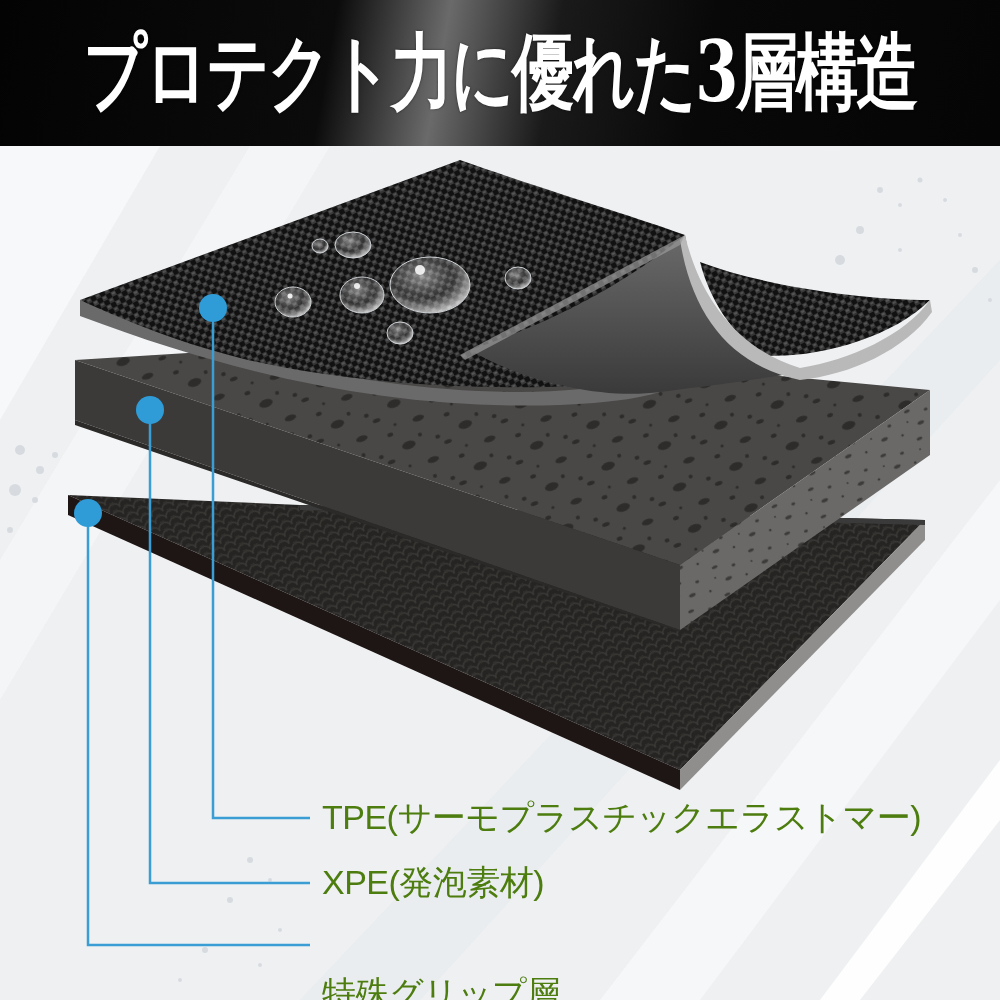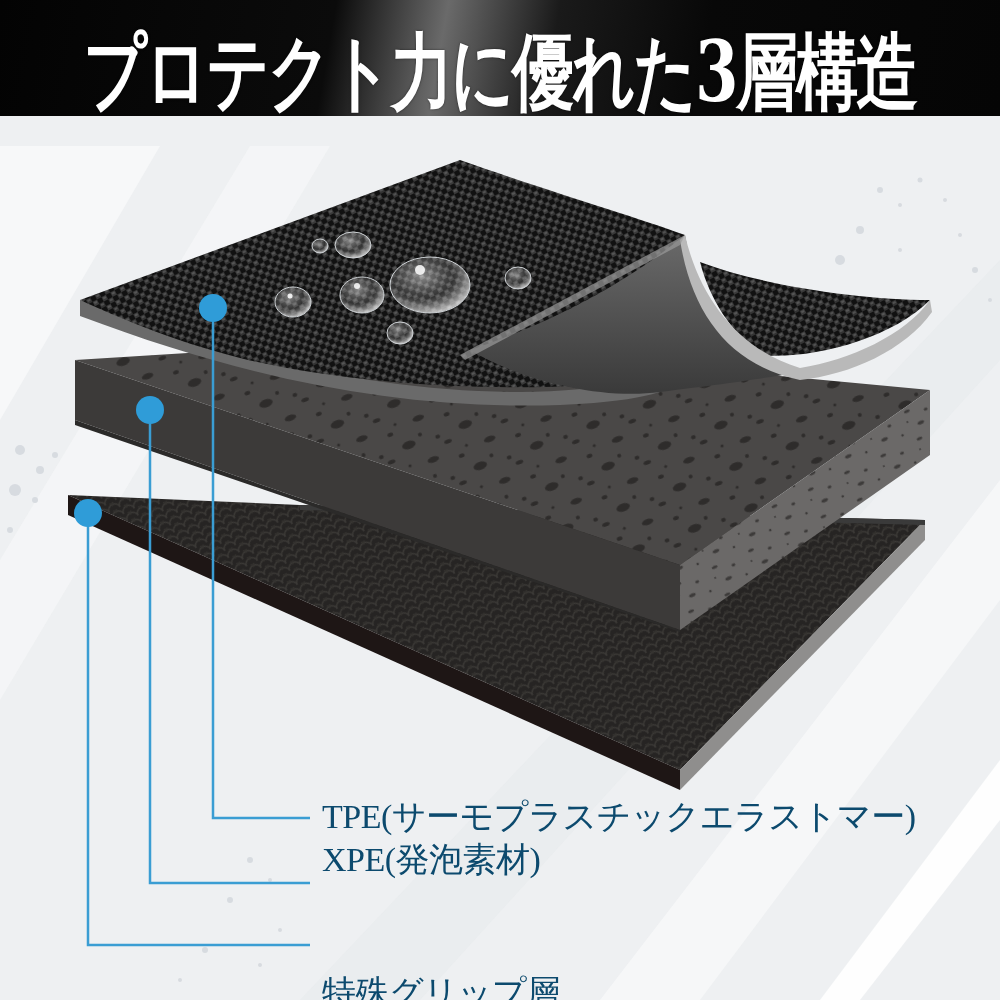--- a/index.html
+++ b/index.html
@@ -1,24 +1,24 @@
 <!DOCTYPE html>
 <html><head>
 <meta charset="utf-8">
 <style>
   html, body { margin:0; padding:0; }
   body { width:1000px; height:1000px; overflow:hidden; position:relative; background:#eef0f2; font-family:"DejaVu Sans", "Liberation Sans", sans-serif; }
-  .header { position:absolute; left:0; top:0; width:1000px; height:116px;
+  .header { position:absolute; left:0; top:0; width:1000px; height:146px;
     background: linear-gradient(100deg, #030303 0%, #0b0b0b 33%, #6a6a6a 44%, #1a1a1a 55%, #080808 70%, #050505 100%); overflow:hidden; }
   .header-title { position:absolute; left:0; top:0; width:1000px; height:146px; display:flex; align-items:center; justify-content:center;
     color:#ffffff; font-family:"DejaVu Serif", "Liberation Serif", serif; font-weight:bold; font-size:62px; letter-spacing:-2px;
     transform: scaleY(1.35); transform-origin:center; text-shadow:0 0 2px rgba(0,0,0,0.6); }
   .stage { position:absolute; left:0; top:146px; width:1000px; height:854px; }
   svg.art { position:absolute; left:0; top:0; }
-  .label { position:absolute; left:322px; color:#0c4a6e; font-family:Liberation Serif, serif; font-size:34px; line-height:1; letter-spacing:-0.5px; white-space:nowrap; }
+  .label { position:absolute; left:322px; color:#4d7c0f; font-family:Liberation Sans, sans-serif; font-size:34px; line-height:1; letter-spacing:-0.5px; white-space:nowrap; }
 </style>
 </head>
 <body>
 
 <div class="header">
   <div class="header-title">プロテクト力に優れた3層構造</div>
 </div>
 
 <div class="stage"></div>
 
@@ -151,14 +151,14 @@
   </g>
 
   <g fill="#2f9cd8">
     <circle cx="213" cy="308" r="14"></circle>
     <circle cx="150" cy="410" r="14"></circle>
     <circle cx="88" cy="513" r="14"></circle>
   </g>
 </svg>
 
 <div class="label" style="top:800px;">TPE(サーモプラスチックエラストマー)</div>
-<div class="label" style="top:843px;">XPE(発泡素材)</div>
+<div class="label" style="top:865px;">XPE(発泡素材)</div>
 <div class="label" style="top:976px;">特殊グリップ層</div>
 
 </body></html>

